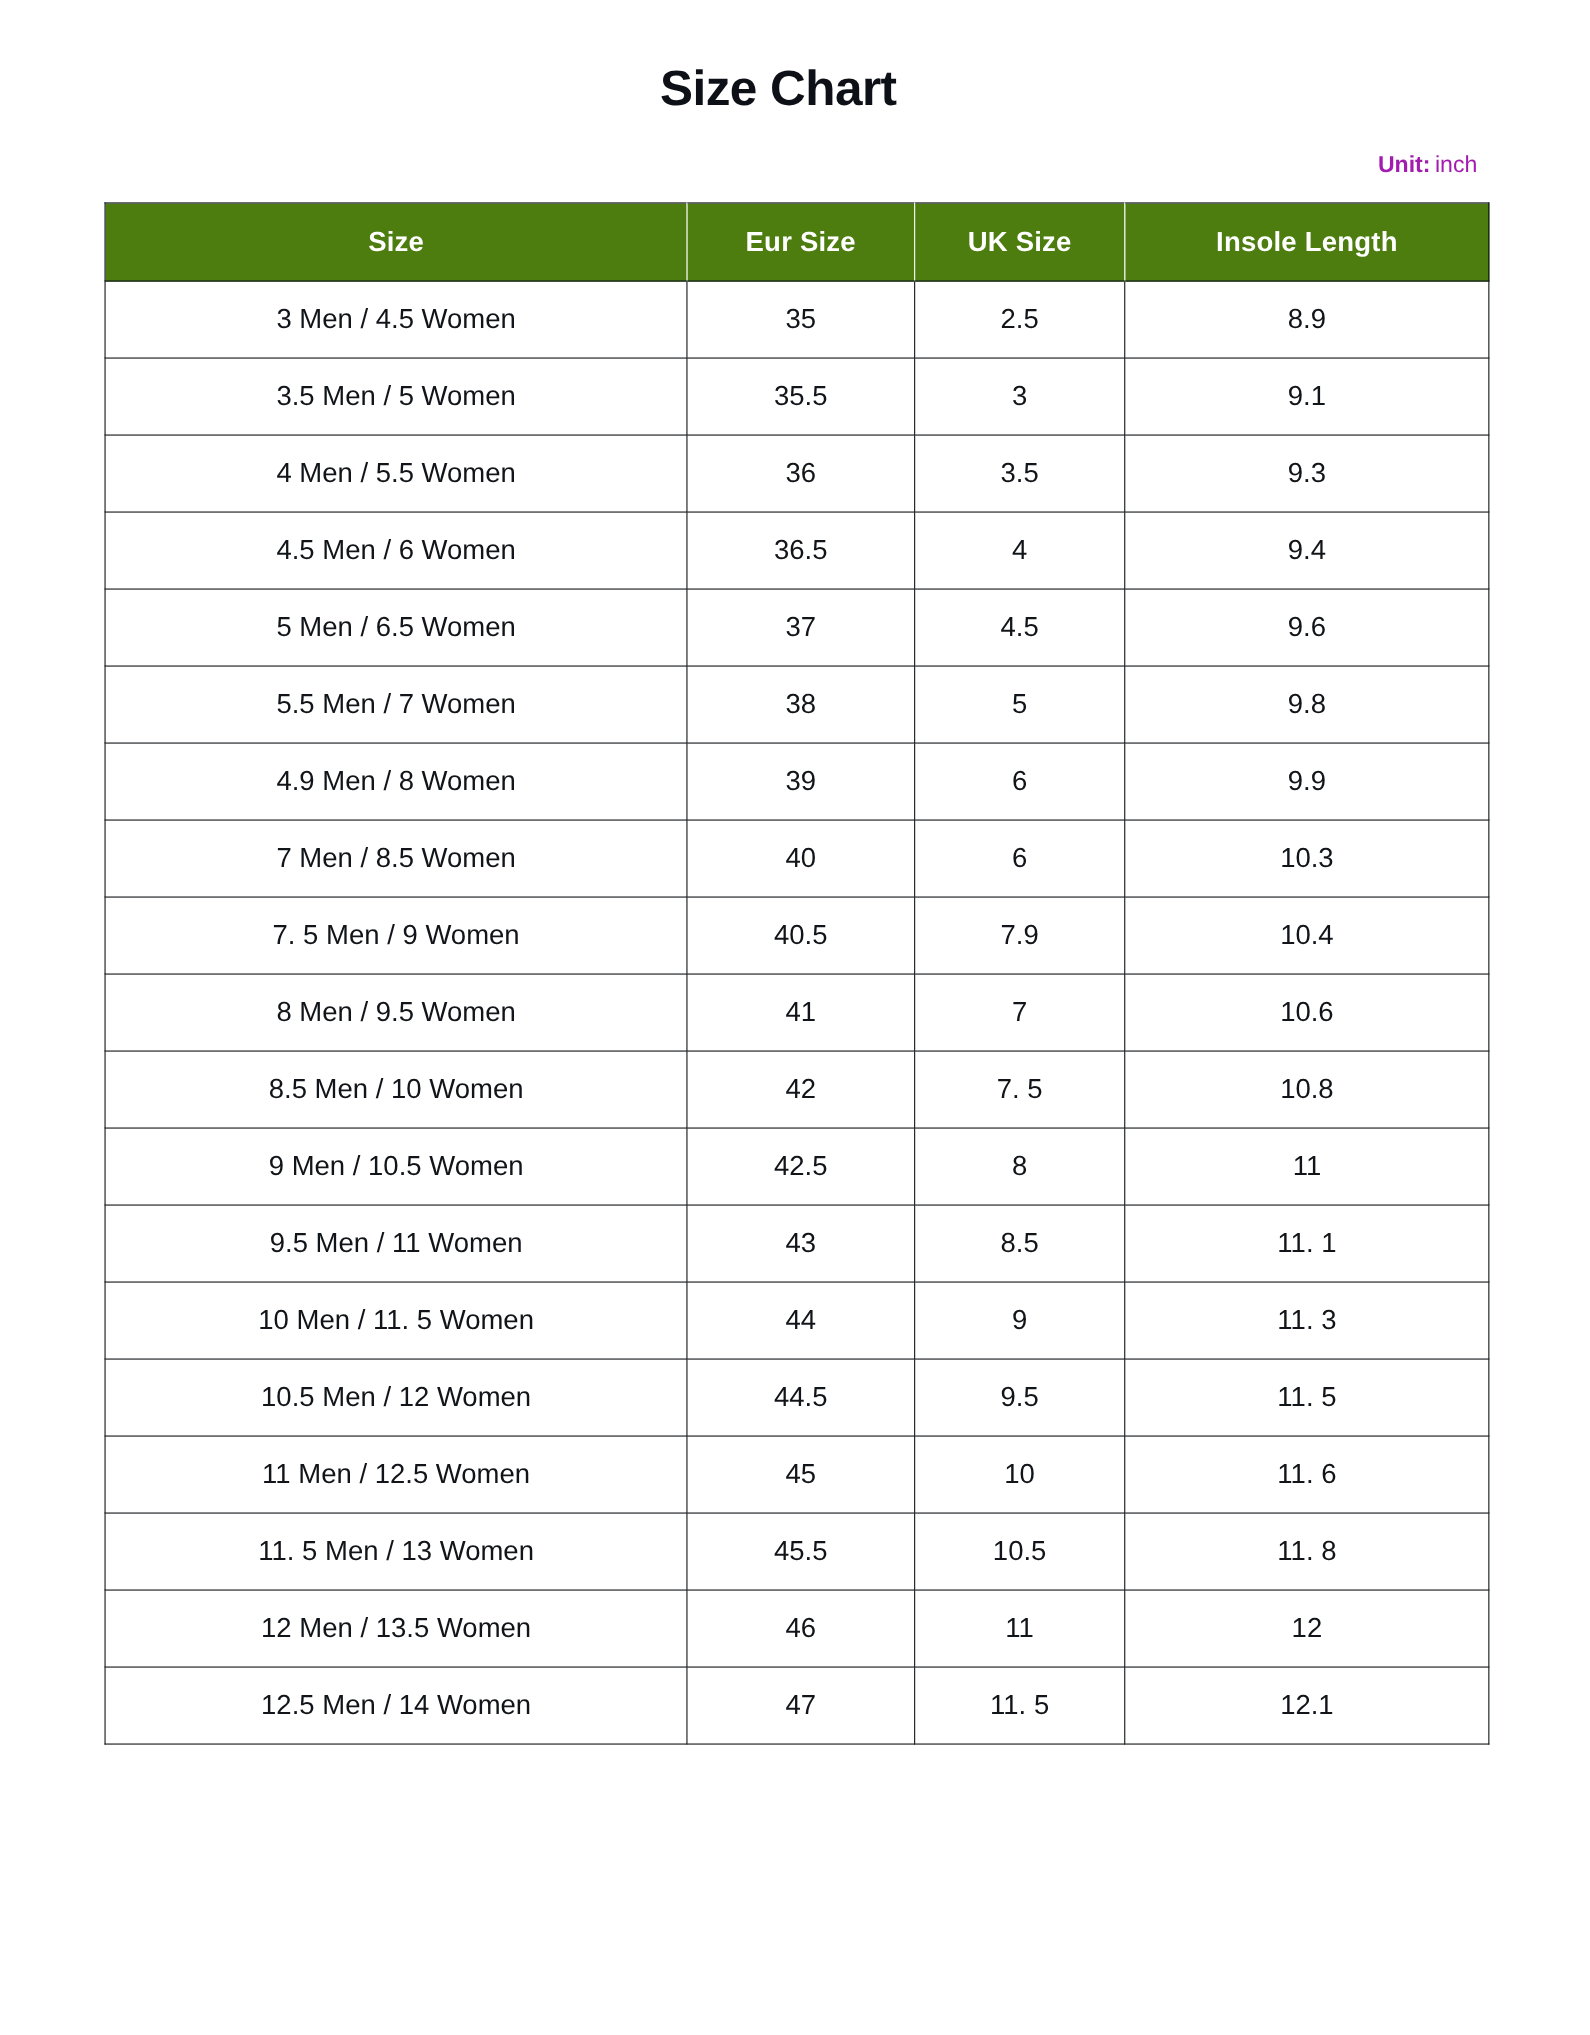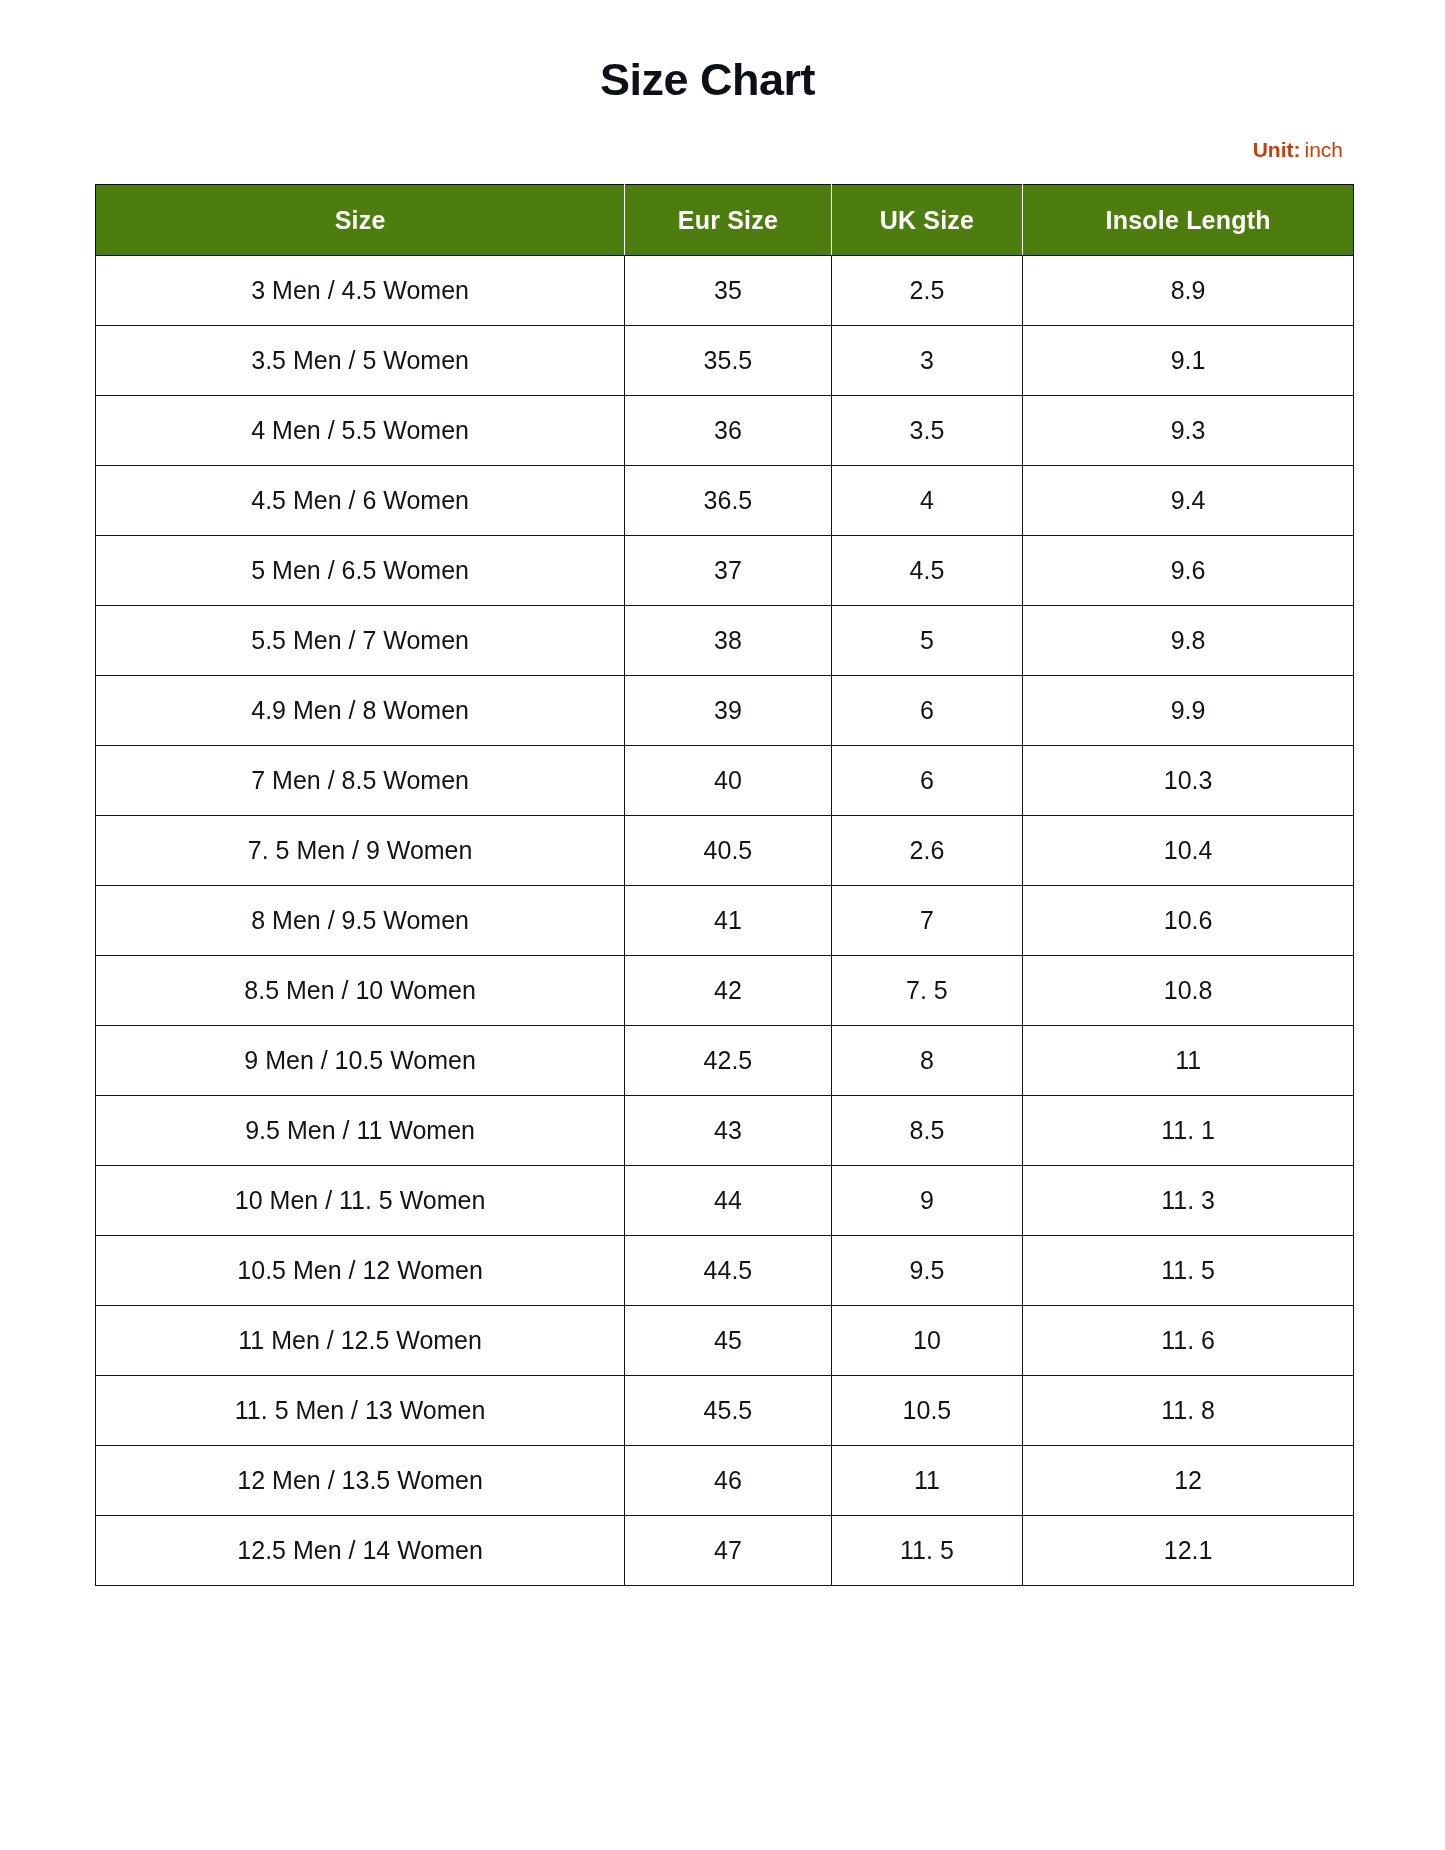--- a/index.html
+++ b/index.html
@@ -30,21 +30,21 @@
     color: #0d1117;
     margin: 0;
     padding-top: 50px;
     padding-right: 30px;
   }
   .unit-row {
     text-align: right;
     font-size: 21px;
     margin-top: 32px;
     padding-right: 7px;
-    color: #c2410c;
+    color: #a21caf;
   }
   .unit-row .unit-label {
     font-weight: bold;
   }
   .unit-row .unit-value {
     font-weight: normal;
     margin-left: 4px;
   }
   table.size-table {
     margin-top: 22px;
@@ -156,21 +156,21 @@
         </tr>
         <tr>
           <td>7 Men / 8.5 Women</td>
           <td>40</td>
           <td>6</td>
           <td>10.3</td>
         </tr>
         <tr>
           <td>7. 5 Men / 9 Women</td>
           <td>40.5</td>
-          <td>2.6</td>
+          <td>7.9</td>
           <td>10.4</td>
         </tr>
         <tr>
           <td>8 Men / 9.5 Women</td>
           <td>41</td>
           <td>7</td>
           <td>10.6</td>
         </tr>
         <tr>
           <td>8.5 Men / 10 Women</td>

